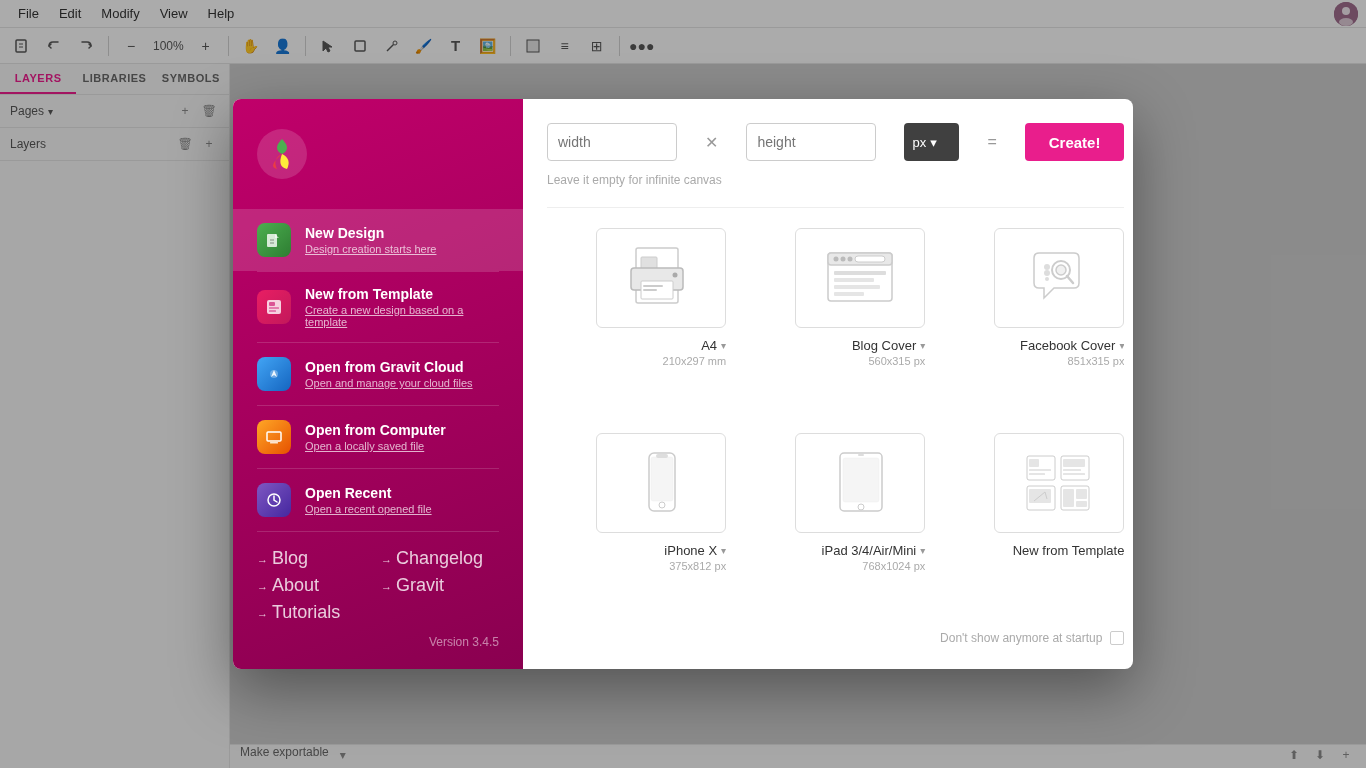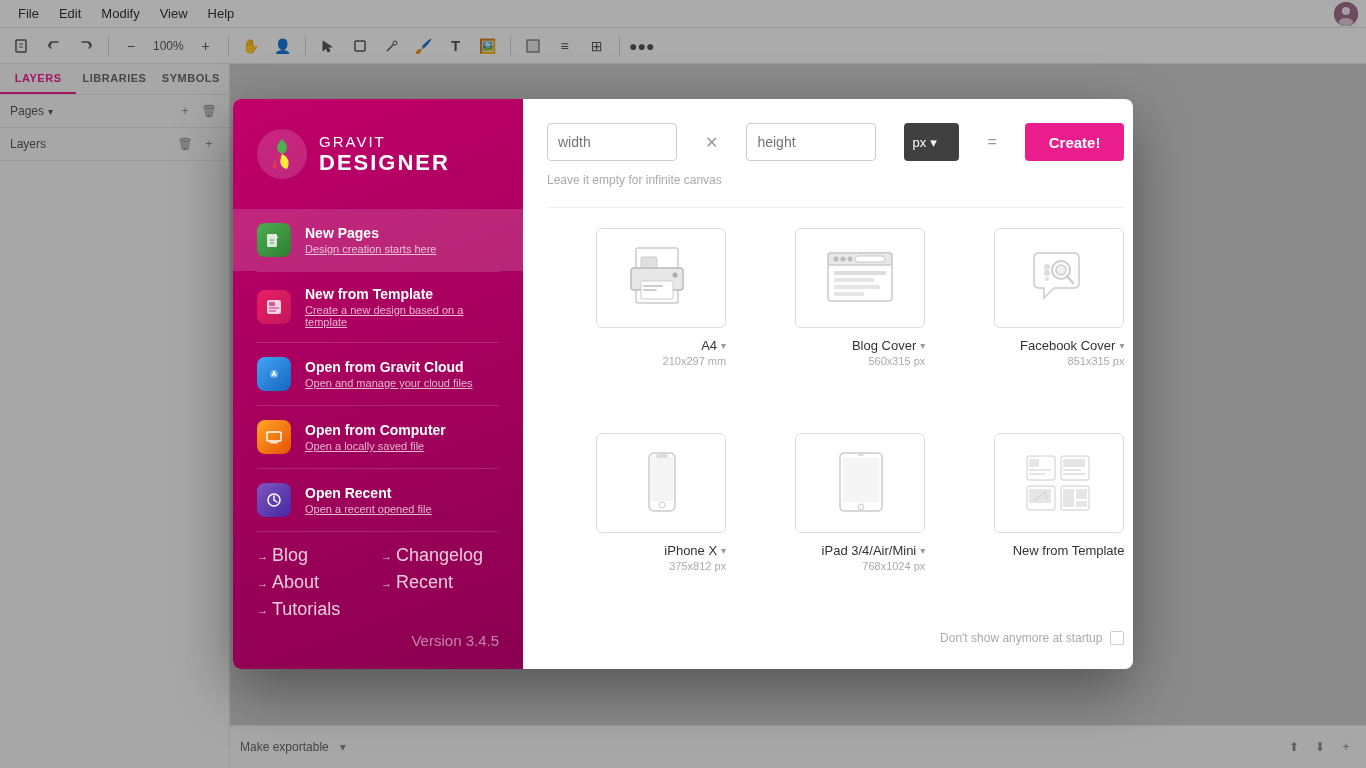--- a/index.html
+++ b/index.html
@@ -156,25 +156,24 @@
     .canvas-area {
       flex: 1;
       background: #c8c8c8;
       position: relative;
     }
     .canvas-bottom-bar {
       position: absolute;
       bottom: 0;
       left: 0;
       right: 0;
-      height: 43px;
+      height: 24px;
       background: #f0f0f0;
       border-top: 1px solid #ddd;
       display: flex;
-      align-items: center;
       padding: 0 10px;
       font-size: 12px;
       color: #666;
     }
 
     
     .modal-overlay {
       position: absolute;
       top: 0; left: 0; right: 0; bottom: 0;
       background: rgba(0,0,0,0.3);
@@ -287,21 +286,21 @@
       color: rgba(255,255,255,0.8);
       cursor: pointer;
       display: flex;
       align-items: center;
       gap: 4px;
     }
     .modal-link::before { content: '→'; font-size: 11px; }
     .modal-version {
       text-align: right;
       padding: 12px 24px 0 24px;
-      font-size: 15px;
+      font-size: 12px;
       color: rgba(255,255,255,0.5);
     }
 
     
     .modal-right {
       flex: 1;
       display: flex;
       flex-direction: column;
       padding: 24px;
     }
@@ -558,37 +557,33 @@
       <div class="modal-logo">
         <div class="logo-icon">
           <svg width="50" height="50" viewBox="0 0 50 50">
             <circle cx="25" cy="25" r="25" fill="rgba(255,255,255,0.15)"></circle>
 
             <path d="M25 10 Q35 20 25 25 Q15 20 25 10 Z" fill="#4caf50"></path>
             <path d="M25 25 Q35 30 30 40 Q20 38 25 25 Z" fill="#ffeb3b"></path>
             <path d="M25 25 Q15 30 20 40 Q10 38 25 25 Z" fill="#f44336" opacity="0.8"></path>
           </svg>
         </div>
-        <div class="logo-text">
-          <span class="logo-gravit">GRAVIT</span>
-          <span class="logo-designer">DESIGNER</span>
-        </div>
       </div>
 
       <div class="modal-nav-item active">
         <div class="modal-nav-icon icon-new-design">
           <svg width="18" height="18" viewBox="0 0 18 18" fill="none">
             <rect x="2" y="3" width="10" height="13" rx="1" fill="white" opacity="0.8"></rect>
             <path d="M10 3 L14 7 L10 7 Z" fill="white" opacity="0.6"></path>
             <line x1="5" y1="9" x2="9" y2="9" stroke="rgba(0,0,0,0.4)" stroke-width="1"></line>
             <line x1="5" y1="12" x2="9" y2="12" stroke="rgba(0,0,0,0.4)" stroke-width="1"></line>
           </svg>
         </div>
         <div class="modal-nav-text">
-          <span class="modal-nav-title">New Pages</span>
+          <span class="modal-nav-title">New Design</span>
           <span class="modal-nav-subtitle">Design creation starts here</span>
         </div>
       </div>
 
       <div class="modal-nav-divider"></div>
 
       <div class="modal-nav-item">
         <div class="modal-nav-icon icon-new-template">
           <svg width="18" height="18" viewBox="0 0 18 18" fill="none">
             <rect x="2" y="2" width="14" height="14" rx="2" fill="white" opacity="0.8"></rect>
@@ -647,21 +642,21 @@
           <span class="modal-nav-subtitle">Open a recent opened file</span>
         </div>
       </div>
 
       <div class="modal-nav-divider"></div>
 
       <div class="modal-links">
         <span class="modal-link">Blog</span>
         <span class="modal-link">Changelog</span>
         <span class="modal-link">About</span>
-        <span class="modal-link">Recent</span>
+        <span class="modal-link">Gravit</span>
         <span class="modal-link">Tutorials</span>
       </div>
       <div class="modal-version">Version 3.4.5</div>
     </div>
 
     <div class="modal-right">
 
       <div class="modal-create-row">
         <input class="dim-input" placeholder="width" style="">
         <span class="dim-x">✕</span>

